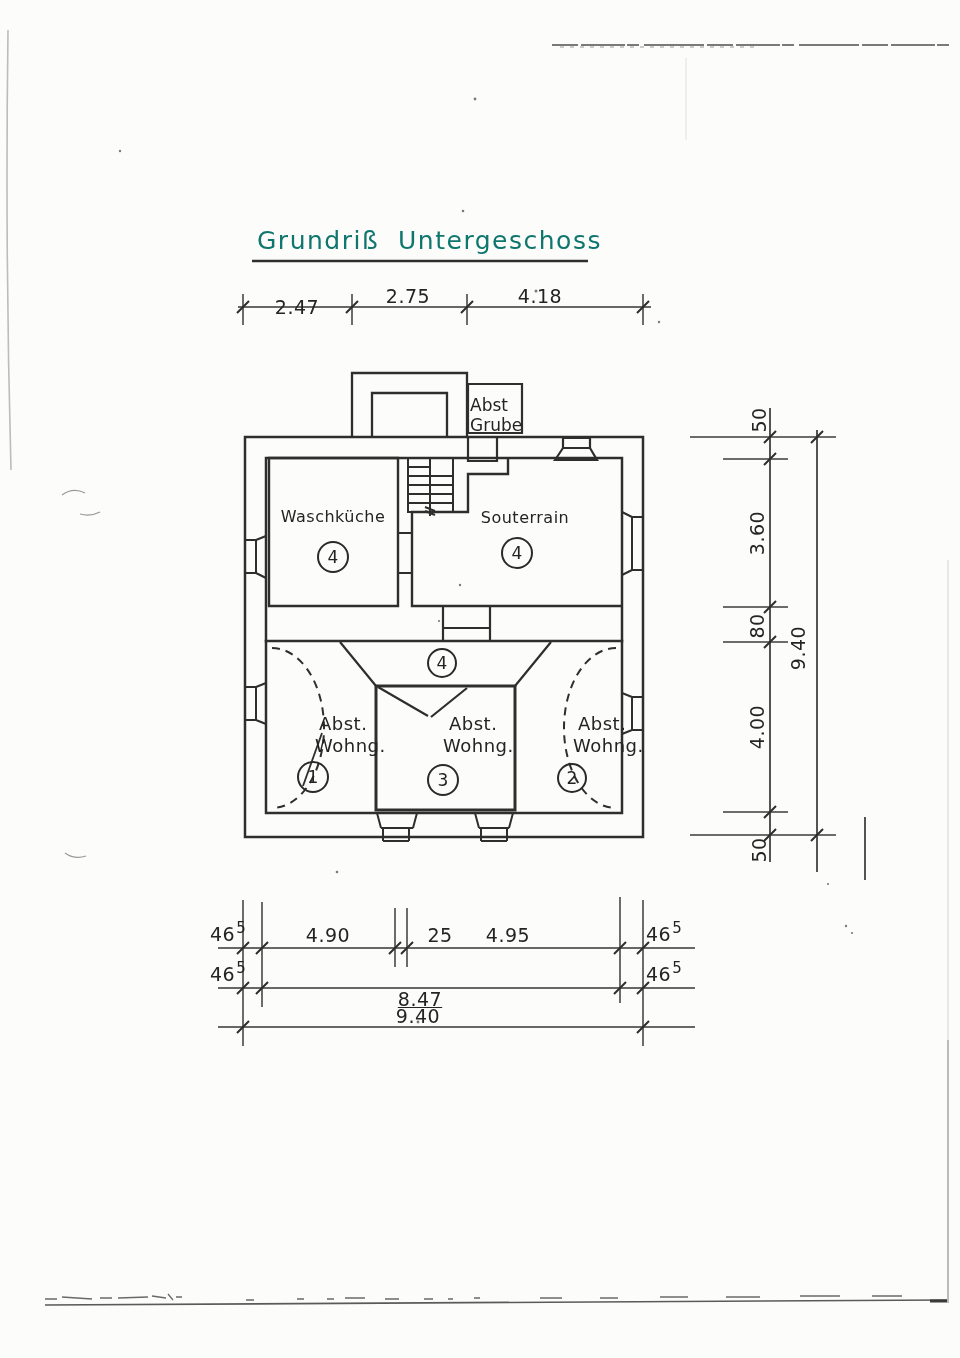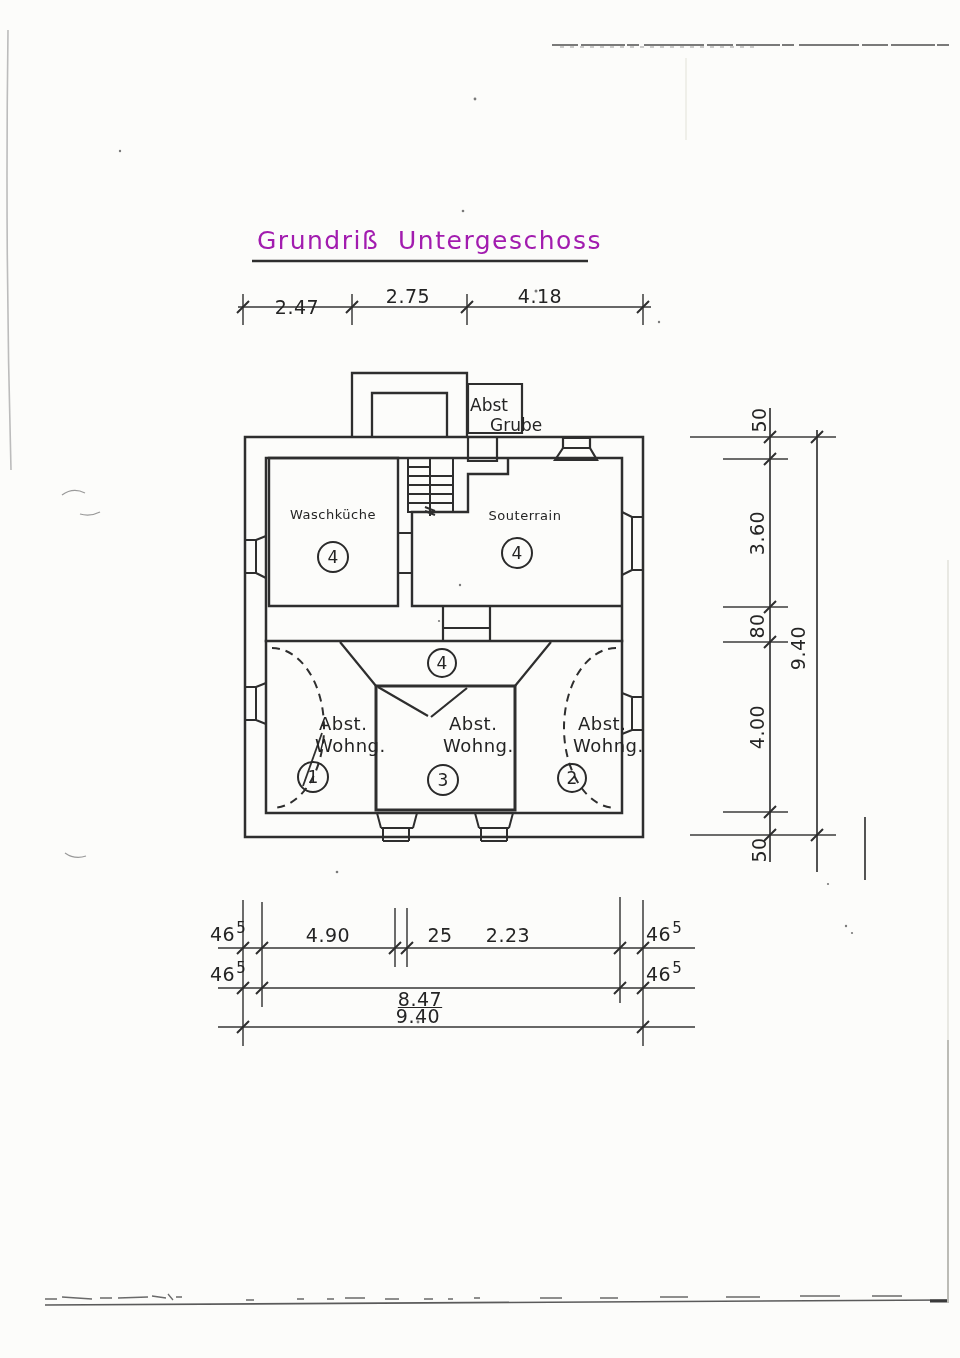--- a/index.html
+++ b/index.html
@@ -7,24 +7,24 @@
     position:relative;width:960px;height:1358px;margin:0 auto;
     background:#fcfcfa;overflow:hidden;
     font-family:"DejaVu Sans","Liberation Sans",sans-serif;
     color:#242424;
   }
   svg.plan{position:absolute;left:0;top:0;}
   .lbl{position:absolute;white-space:pre;line-height:1.15;color:#242424;}
   .c{transform:translateX(-50%);}
   .vert{transform:translate(-50%,-50%) rotate(-90deg);transform-origin:center;}
   .dim{font-size:19px;letter-spacing:0.5px;}
-  .room{font-size:13px;letter-spacing:0.5px;}
+  .room{font-size:16px;letter-spacing:0.5px;}
   .small{font-size:17px;}
   .abst{font-size:18px;letter-spacing:0.5px;margin-left:32px;}
-  .title{font-size:25px;letter-spacing:1.5px;color:#a21caf;}
+  .title{font-size:25px;letter-spacing:1.5px;color:#0f766e;}
   .watermark{font-size:21px;font-weight:bold;letter-spacing:0.5px;
     color:#f0bc62;opacity:0.78;}
   .circle{
     position:absolute;border:2px solid #2a2a2a;border-radius:50%;
     text-align:center;font-size:17px;color:#242424;background:transparent;
     box-sizing:border-box;
   }
   .c32{width:32px;height:32px;line-height:28px;}
   .c30{width:30px;height:30px;line-height:26px;}
   .sup5{font-size:15px;position:relative;top:-8px;left:1px;}
@@ -151,40 +151,40 @@
   <div class="lbl dim vert" style="left:760px;top:420px;">50</div>
   <div class="lbl dim vert" style="left:758px;top:533px;">3.60</div>
   <div class="lbl dim vert" style="left:758px;top:626px;">80</div>
   <div class="lbl dim vert" style="left:758px;top:727px;">4.00</div>
   <div class="lbl dim vert" style="left:760px;top:850px;">50</div>
   <div class="lbl dim vert" style="left:799px;top:648px;">9.40</div>
 
   <div class="lbl room c" style="left:333px;top:508px;">Waschküche</div>
   <div class="lbl room c" style="left:525px;top:509px;">Souterrain</div>
   <div class="lbl small" style="left:470px;top:396px;">Abst</div>
-  <div class="lbl small" style="left:470px;top:416px;padding-left:20px;">Grube</div>
+  <div class="lbl small" style="left:470px;top:416px;">Grube</div>
 
   <div class="lbl abst" style="left:287px;top:714px;">Abst.</div>
   <div class="lbl abst" style="left:283px;top:736px;">Wohng.</div>
   <div class="lbl abst" style="left:417px;top:714px;">Abst.</div>
   <div class="lbl abst" style="left:411px;top:736px;">Wohng.</div>
   <div class="lbl abst" style="left:546px;top:714px;">Abst.</div>
   <div class="lbl abst" style="left:541px;top:736px;">Wohng.</div>
 
   <div class="circle c32" style="left:317px;top:541px;">4</div>
   <div class="circle c32" style="left:501px;top:537px;">4</div>
   <div class="circle c30" style="left:427px;top:648px;">4</div>
   <div class="circle c32" style="left:297px;top:761px;">1</div>
   <div class="circle c32" style="left:427px;top:764px;">3</div>
   <div class="circle c30" style="left:557px;top:763px;">2</div>
 
   <div class="lbl dim" style="left:210px;top:924px;"><span>46</span><span class="sup5">5</span></div>
   <div class="lbl dim c" style="left:328px;top:925px;">4.90</div>
   <div class="lbl dim c" style="left:421px;top:925px;margin-left:19px;">25</div>
-  <div class="lbl dim c" style="left:508px;top:925px;">2.23</div>
+  <div class="lbl dim c" style="left:508px;top:925px;">4.95</div>
   <div class="lbl dim" style="left:646px;top:924px;"><span>46</span><span class="sup5">5</span></div>
 
   <div class="lbl dim" style="left:210px;top:964px;"><span>46</span><span class="sup5">5</span></div>
   <div class="lbl dim c" style="left:420px;top:989px;text-decoration:underline;">8.47</div>
   <div class="lbl dim" style="left:646px;top:964px;"><span>46</span><span class="sup5">5</span></div>
 
   <div class="lbl dim c" style="left:418px;top:1006px;">9.40</div>
 
 </div>
 

